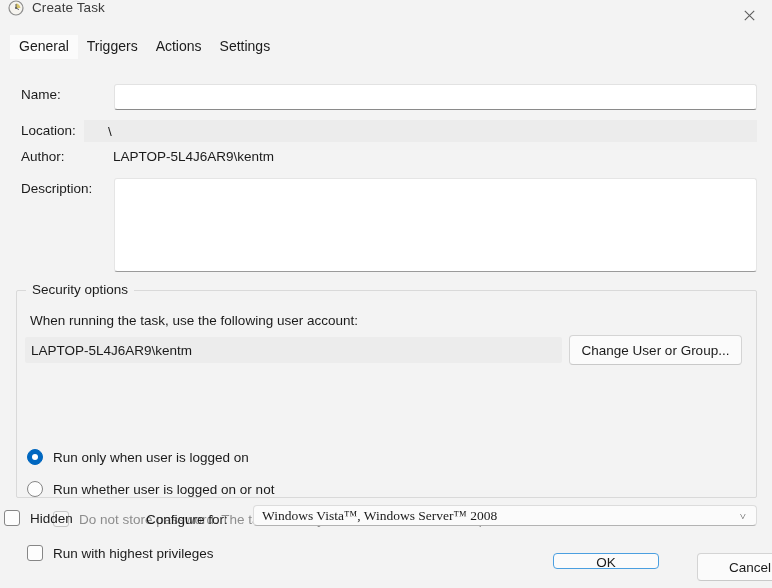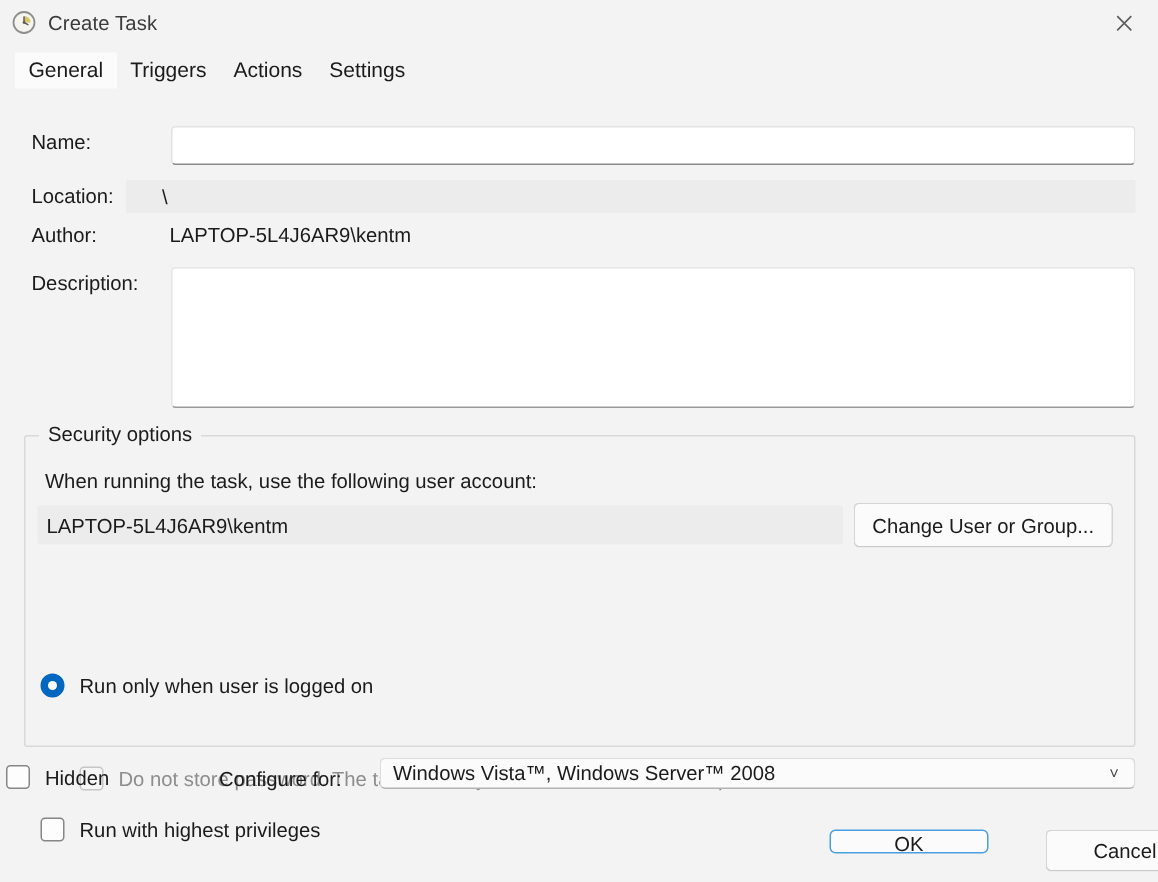--- a/index.html
+++ b/index.html
@@ -16,21 +16,21 @@
     overflow: hidden;
     position: relative;
     -webkit-font-smoothing: antialiased;
   }
 
   
   .titlebar {
     height: 30px;
     background: #f3f3f3;
     display: flex;
-    align-items: center;
+    align-items: flex-start;
     position: relative;
   }
   .title-icon {
     width: 16px;
     height: 16px;
     margin-left: 8px;
     margin-right: 8px;
     flex: none;
   }
   .title-text {
@@ -295,20 +295,21 @@
     background: #fbfbfb;
     border: 1px solid #dcdcdc;
     border-bottom-color: #b3b3b3;
     border-radius: 4px;
     box-sizing: border-box;
     display: flex;
     align-items: center;
     padding: 0 8px;
     font-size: 13.5px;
     color: #1b1b1b;
+    font-family: Liberation Serif, serif;
   }
   .combo .combo-value { flex: 1; }
   .combo .chev { color: #4c4c4c; font-size: 11px; margin-right: 2px; }
 
   
   .ok-btn {
     position: absolute;
     left: 537px;
     top: 553px;
     width: 106px;
@@ -383,20 +384,24 @@
 
   <div class="account-field">LAPTOP-5L4J6AR9\kentm</div>
 
   <button class="btn change-user-btn">Change User or Group...</button>
 
   <div class="optrow" style="left:27px; top:371px;">
     <span class="radio checked"></span>
     <span class="optlabel">Run only when user is logged on</span>
   </div>
 
+  <div class="optrow" style="left:27px; top:403px;">
+    <span class="radio"></span>
+    <span class="optlabel">Run whether user is logged on or not</span>
+  </div>
 
   <div class="optrow" style="left:53px; top:433px;">
     <span class="checkbox disabled"></span>
     <span class="optlabel disabled">Do not store password.  The task will only have access to local computer resources.</span>
   </div>
 
   <div class="optrow" style="left:27px; top:467px;">
     <span class="checkbox"></span>
     <span class="optlabel">Run with highest privileges</span>
   </div>

